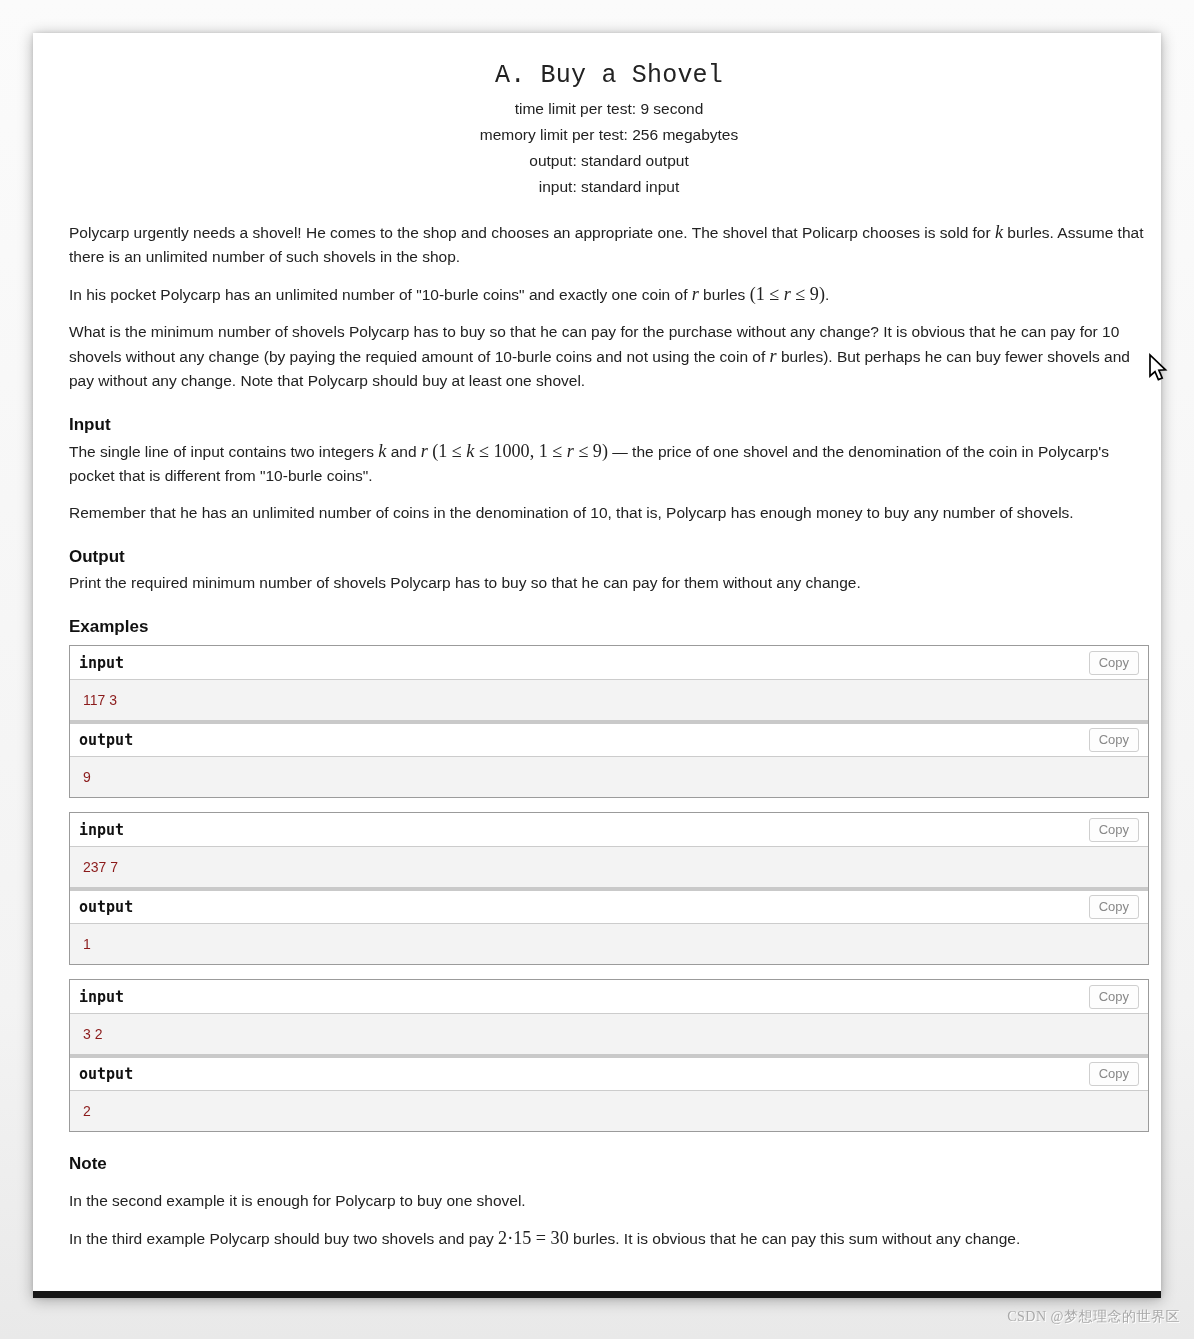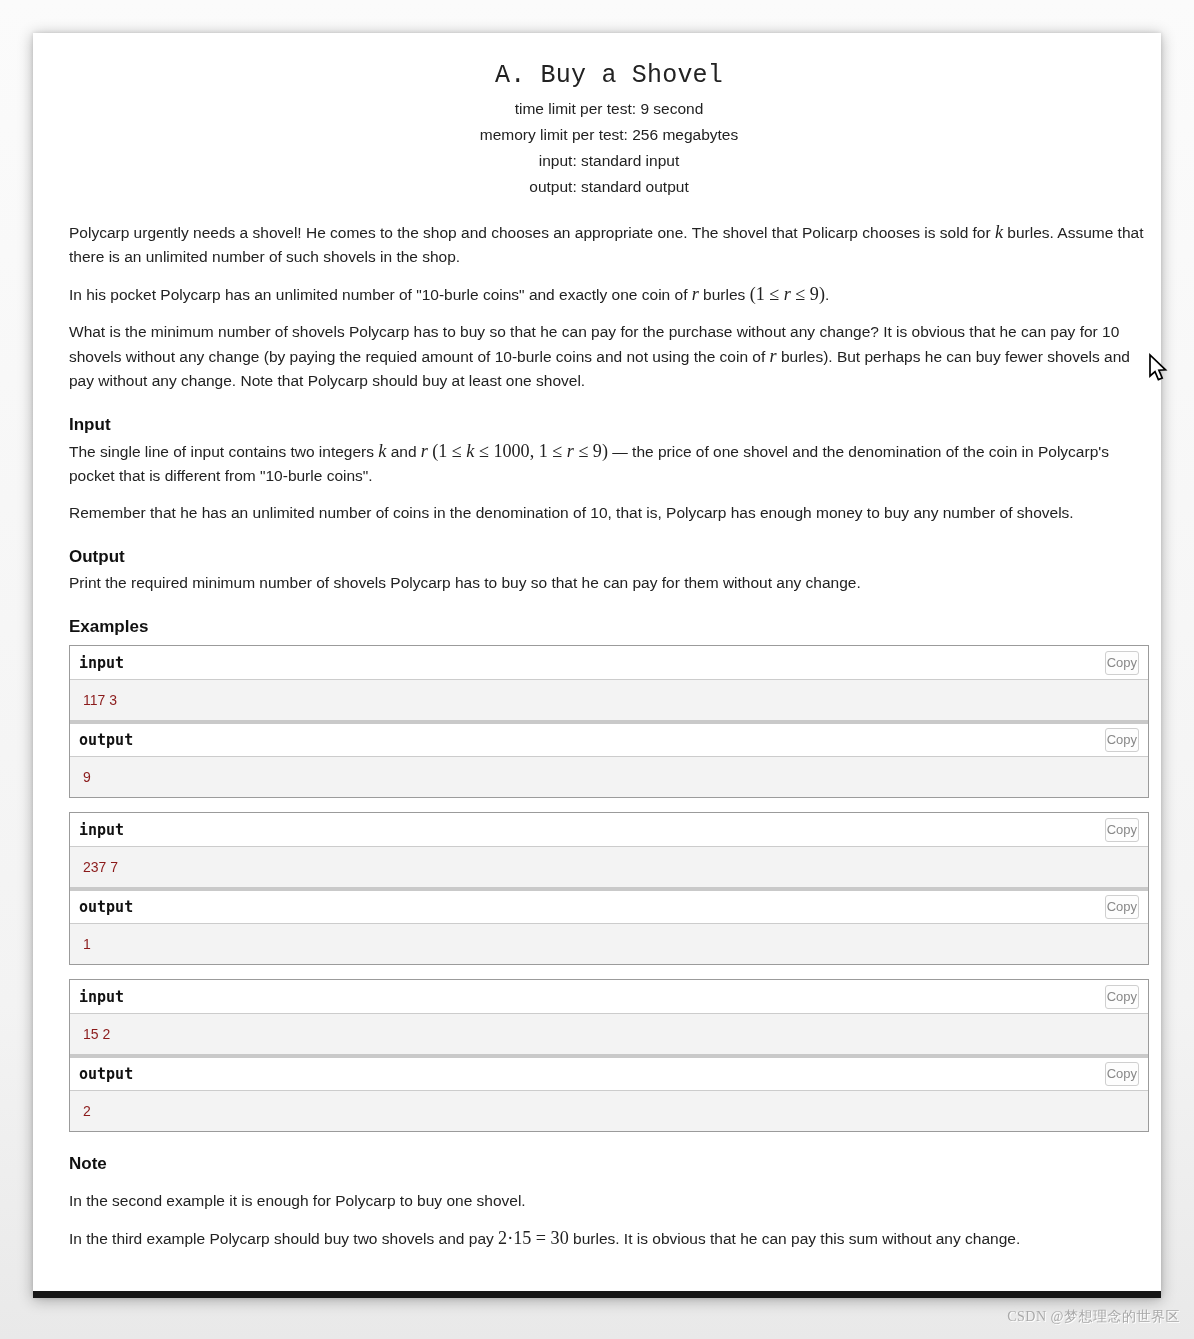--- a/index.html
+++ b/index.html
@@ -48,21 +48,21 @@
   }
   .sample .row.header + .row.data{ border-top:1px solid #cccccc; }
   .sample .row.data + .row.header{ border-top:4px solid #c9c9c9; }
   .io-label{
     font-family:"DejaVu Sans Mono","Liberation Mono",monospace;
     font-weight:700;font-size:15px;color:#111;
   }
   .copy-btn{
     font-family:"Liberation Sans",sans-serif;font-size:13px;color:#888;
     background:#fdfdfd;border:1px solid #cfcfcf;border-radius:3px;
-    padding:3px 1px;line-height:16px;cursor:pointer;
+    padding:3px 9px;line-height:16px;cursor:pointer;
   }
   .sample .row.data{
     background:var(--sample-bg,#f3f3f3);padding:8px 9px;min-height:33px;
   }
   .sample pre{
     margin:4px;font-family:Liberation Sans, sans-serif;
     font-size:14px;line-height:16px;color:var(--sample-text,#8b1a1a);
   }
 
   .watermark{
@@ -78,22 +78,22 @@
 </head>
 <body>
 
 <div class="page-card">
 
   <div class="prob-title">A. Buy a Shovel</div>
 
   <div class="prob-meta">
     <div>time limit per test: 9 second</div>
     <div>memory limit per test: 256 megabytes</div>
+    <div>output: standard output</div>
     <div>input: standard input</div>
-    <div>output: standard output</div>
   </div>
 
   <div class="ttypo">
     <p class="first">Polycarp urgently needs a shovel! He comes to the shop and chooses an appropriate one. The shovel that Policarp chooses is sold for <span class="math"><i>k</i></span> burles. Assume that there is an unlimited number of such shovels in the shop.</p>
     <p>In his pocket Polycarp has an unlimited number of "10-burle coins" and exactly one coin of <span class="math"><i>r</i></span> burles <span class="math"><span>(1 ≤ </span><i>r</i><span> ≤ 9)</span></span>.</p>
     <p>What is the minimum number of shovels Polycarp has to buy so that he can pay for the purchase without any change? It is obvious that he can pay for 10 shovels without any change (by paying the requied amount of 10-burle coins and not using the coin of <span class="math"><i>r</i></span> burles). But perhaps he can buy fewer shovels and pay without any change. Note that Polycarp should buy at least one shovel.</p>
 
     <div class="sec-heading">Input</div>
     <p class="after-h">The single line of input contains two integers <span class="math"><i>k</i></span> and <span class="math"><i>r</i></span> <span class="math"><span>(1 ≤ </span><i>k</i><span> ≤ 1000, 1 ≤ </span><i>r</i><span> ≤ 9)</span></span> — the price of one shovel and the denomination of the coin in Polycarp's pocket that is different from "10-burle coins".</p>
     <p>Remember that he has an unlimited number of coins in the denomination of 10, that is, Polycarp has enough money to buy any number of shovels.</p>
@@ -136,21 +136,21 @@
         <pre>1</pre>
       </div>
     </div>
 
     <div class="sample">
       <div class="row header">
         <span class="io-label">input</span>
         <button class="copy-btn">Copy</button>
       </div>
       <div class="row data">
-        <pre>15 2</pre>
+        <pre>3 2</pre>
       </div>
       <div class="row header">
         <span class="io-label">output</span>
         <button class="copy-btn">Copy</button>
       </div>
       <div class="row data">
         <pre>2</pre>
       </div>
     </div>
 

